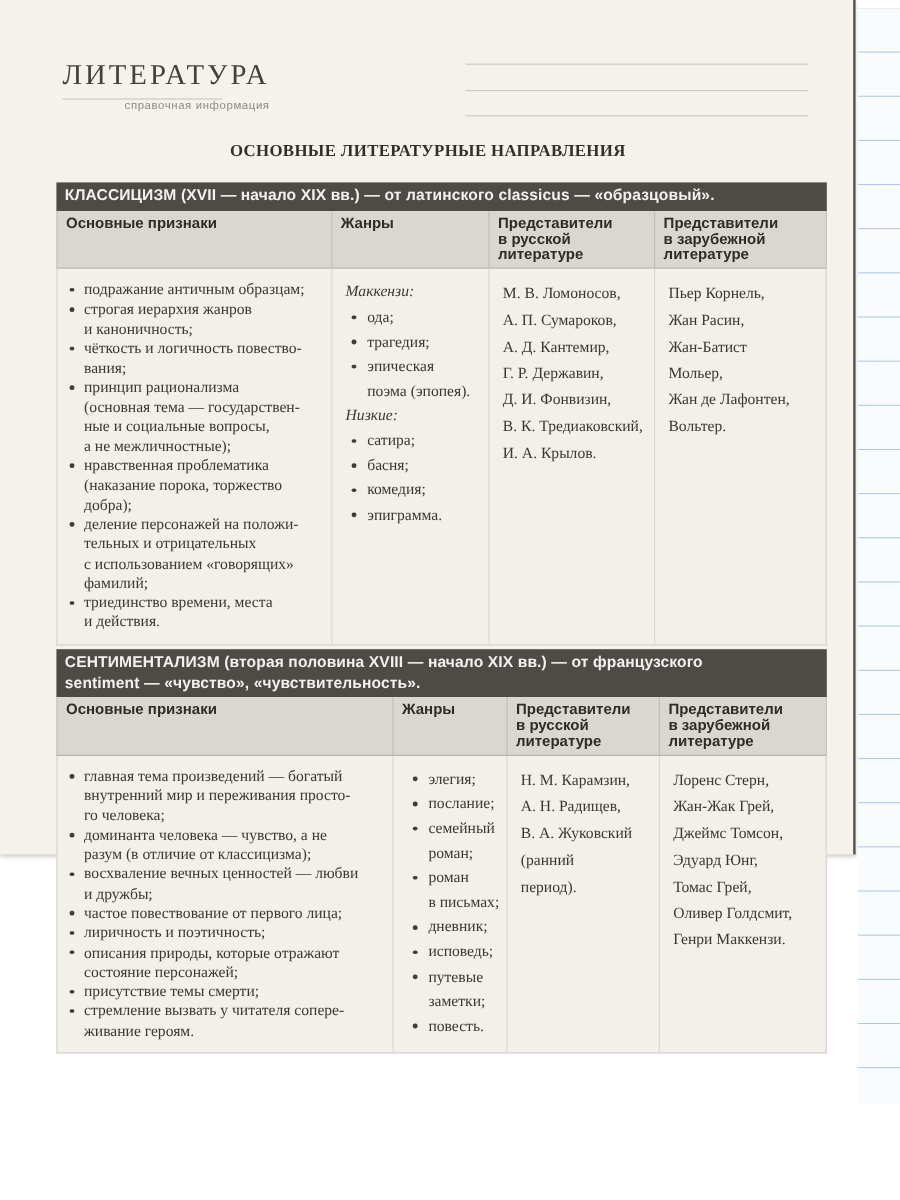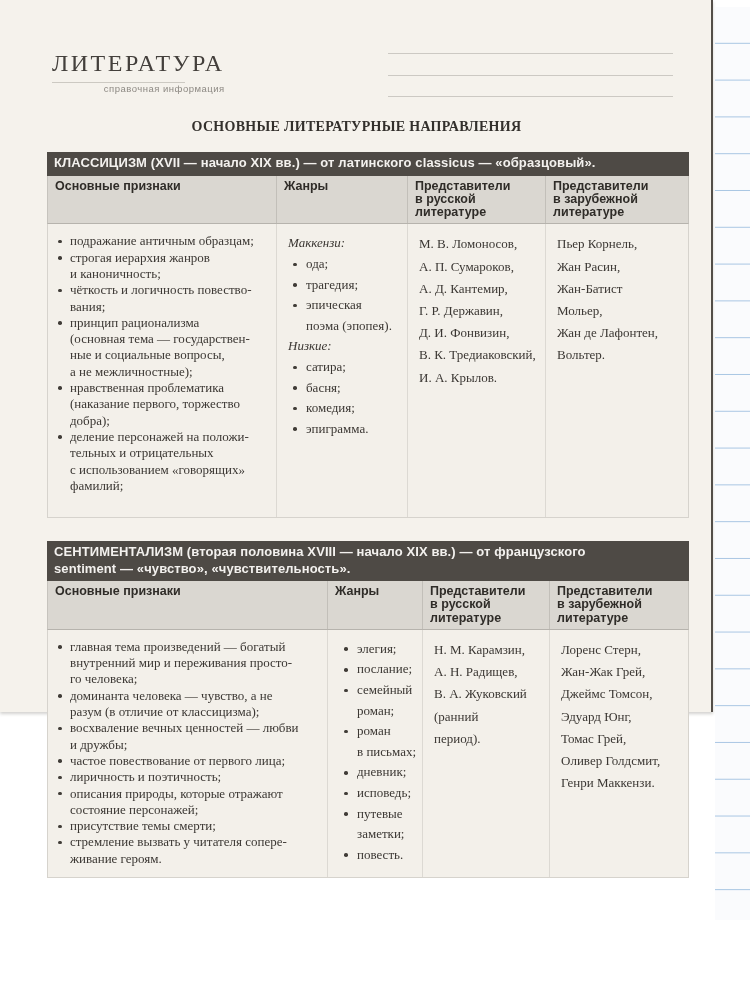--- a/index.html
+++ b/index.html
@@ -119,26 +119,28 @@
             <li class="feat-li">подражание античным образцам;</li>
             <li class="feat-li">строгая иерархия жанров
 и каноничность;</li>
             <li class="feat-li">чёткость и логичность повество-
 вания;</li>
             <li class="feat-li">принцип рационализма
 (основная тема — государствен-
 ные и социальные вопросы,
 а не межличностные);</li>
             <li class="feat-li">нравственная проблематика
-(наказание первого, торжество
+(наказание порока, торжество
 добра);</li>
             <li class="feat-li">деление персонажей на положи-
 тельных и отрицательных
 с использованием «говорящих»
 фамилий;</li>
+            <li class="feat-li">триединство времени, места
+и действия.</li>
           </ul>
       </div>
       <div class="cell-b c2">
         <ul class="list">
             <li class="genre-li heading">Маккензи:</li>
             <li class="genre-li">ода;</li>
             <li class="genre-li">трагедия;</li>
             <li class="genre-li">эпическая
 поэма (эпопея).</li>
             <li class="genre-li heading">Низкие:</li>

